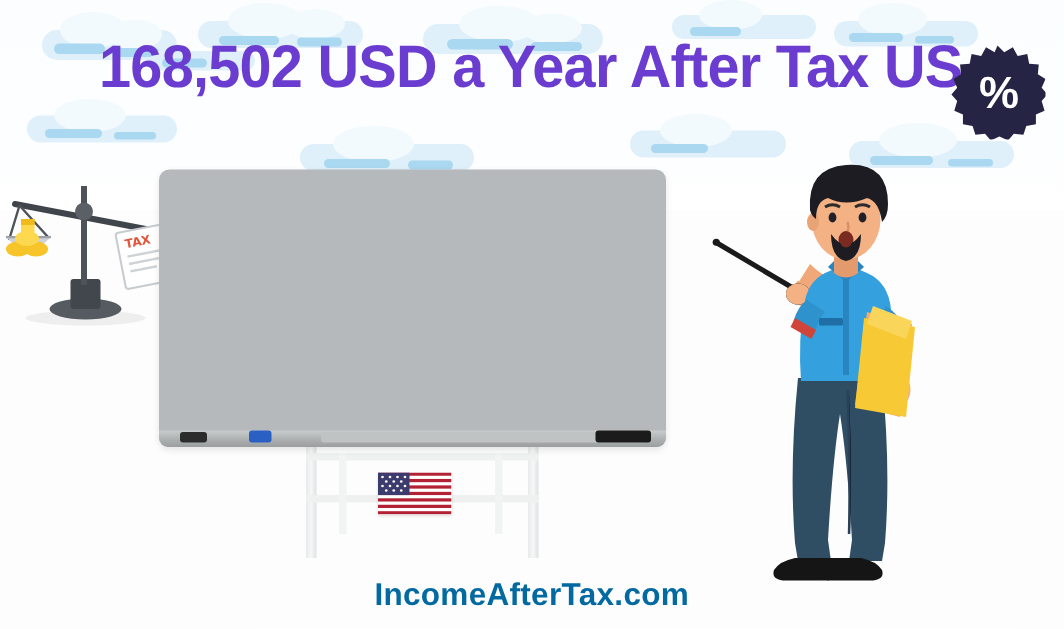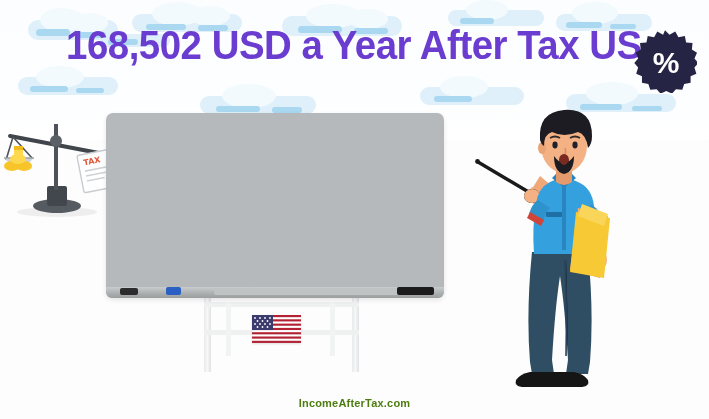--- a/index.html
+++ b/index.html
@@ -208,23 +208,23 @@
   .teacher { position: absolute; left: 470px; top: 100px; width: 190px; height: 290px; }
 
   
   .footer {
     position: absolute;
     left: 0;
     bottom: 10px;
     width: 709px;
     text-align: center;
     font-family: "Liberation Sans Narrow", "Liberation Sans", sans-serif;
-    font-size: 11px;
+    font-size: 21px;
     font-weight: bold;
-    color: #4d7c0f;
+    color: #0369a1;
     letter-spacing: 0.2px;
   }
 </style>
 </head>
 <body>
 
 <div class="poster">
 
   <div class="sky"></div>
 

